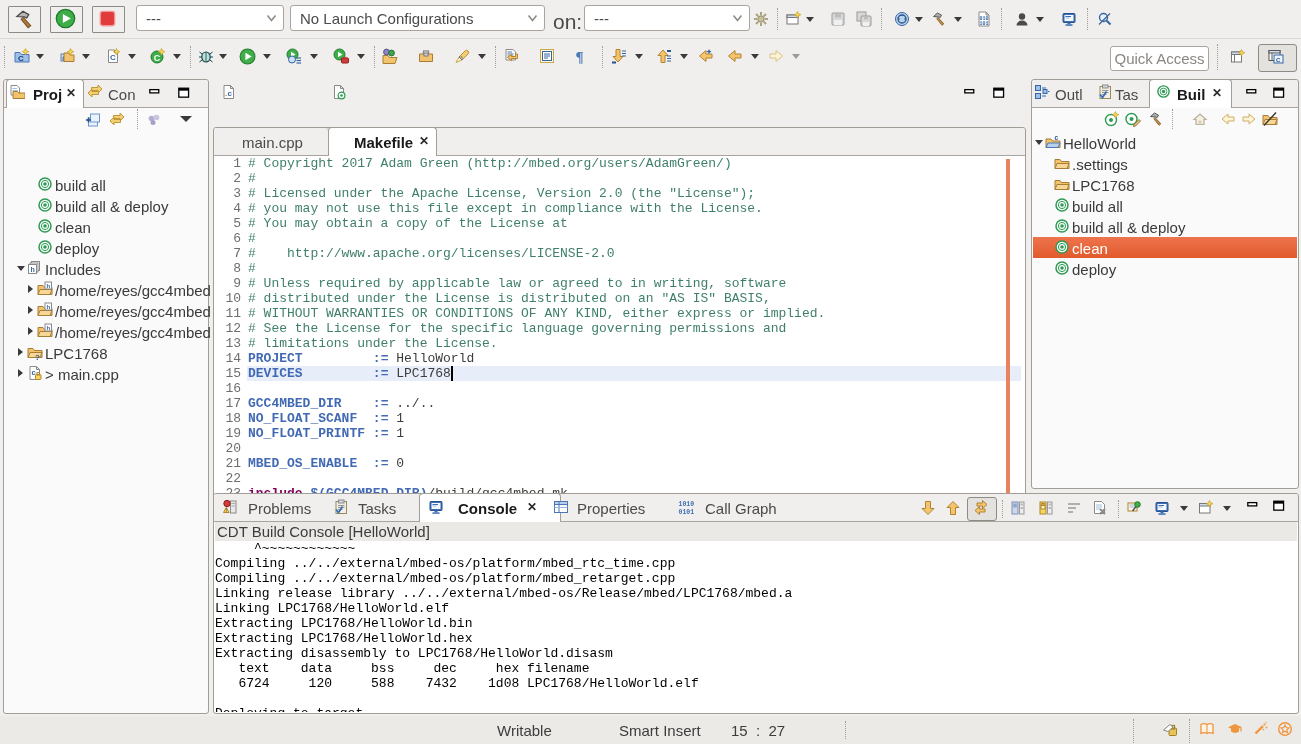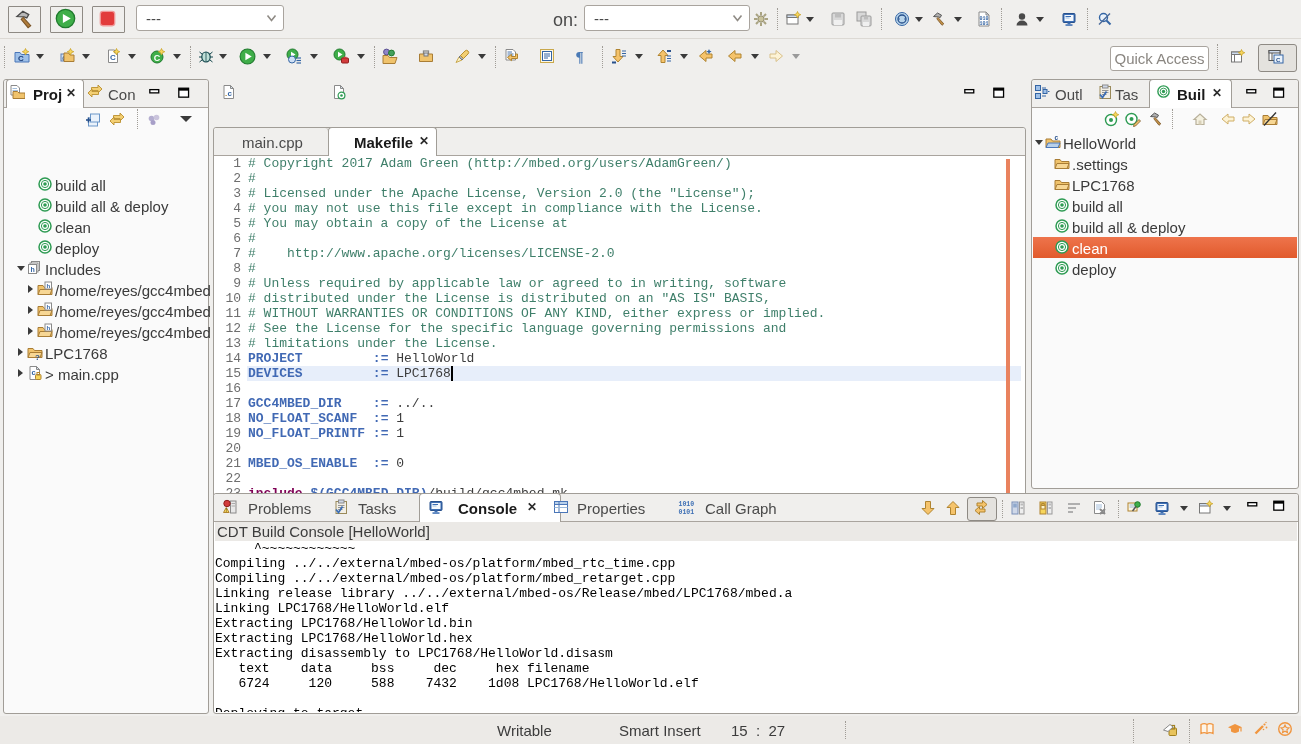--- a/index.html
+++ b/index.html
@@ -38,21 +38,24 @@
 #status{left:0;top:716px;width:1301px;height:28px;background:#eceae7;font-size:15px;color:#3c3c3c;}
 .icon{position:absolute;}
 </style></head><body>
 <div class="abs" id="row1">
   <div class="tbtn" style="left:8px;"></div>
   <div class="tbtn" style="left:50px;"></div>
   <div class="tbtn" style="left:92px;"></div>
   <div class="combo" style="left:136px;width:148px;">---<span class="chev"><svg width="11" height="9" viewBox="0 0 11 9">
           <path d="M1.5 1.5 L5.5 6.5 L9.5 1.5" fill="none" stroke="#8f8b85" stroke-width="1.6"></path>
         </svg></span></div>
-  <div class="abs" style="left:553px;top:10px;font-size:18px;color:#4a4a4a;">on:</div>
+  <div class="combo" style="left:290px;width:255px;">No Launch Configurations<span class="chev"><svg width="11" height="9" viewBox="0 0 11 9">
+          <path d="M1.5 1.5 L5.5 6.5 L9.5 1.5" fill="none" stroke="#8f8b85" stroke-width="1.6"></path>
+        </svg></span></div>
+  <div class="abs" style="left:553px;top:10px;font-size:21px;color:#4a4a4a;">on:</div>
   <div class="combo" style="left:584px;width:166px;">---<span class="chev"><svg width="11" height="9" viewBox="0 0 11 9">
           <path d="M1.5 1.5 L5.5 6.5 L9.5 1.5" fill="none" stroke="#8f8b85" stroke-width="1.6"></path>
         </svg></span></div>
 </div>
 <div class="abs" id="row2"></div>
 <div class="panel" id="leftpanel" style="left:3px;top:79px;width:204px;height:633px;">
   <div class="phead"></div>
   <div class="atab" style="left:2px;width:76px;">
     <span class="abs" style="left:26px;top:6px;">Proj</span>
     <span class="abs xg" style="left:59px;top:6px;">✕</span>

